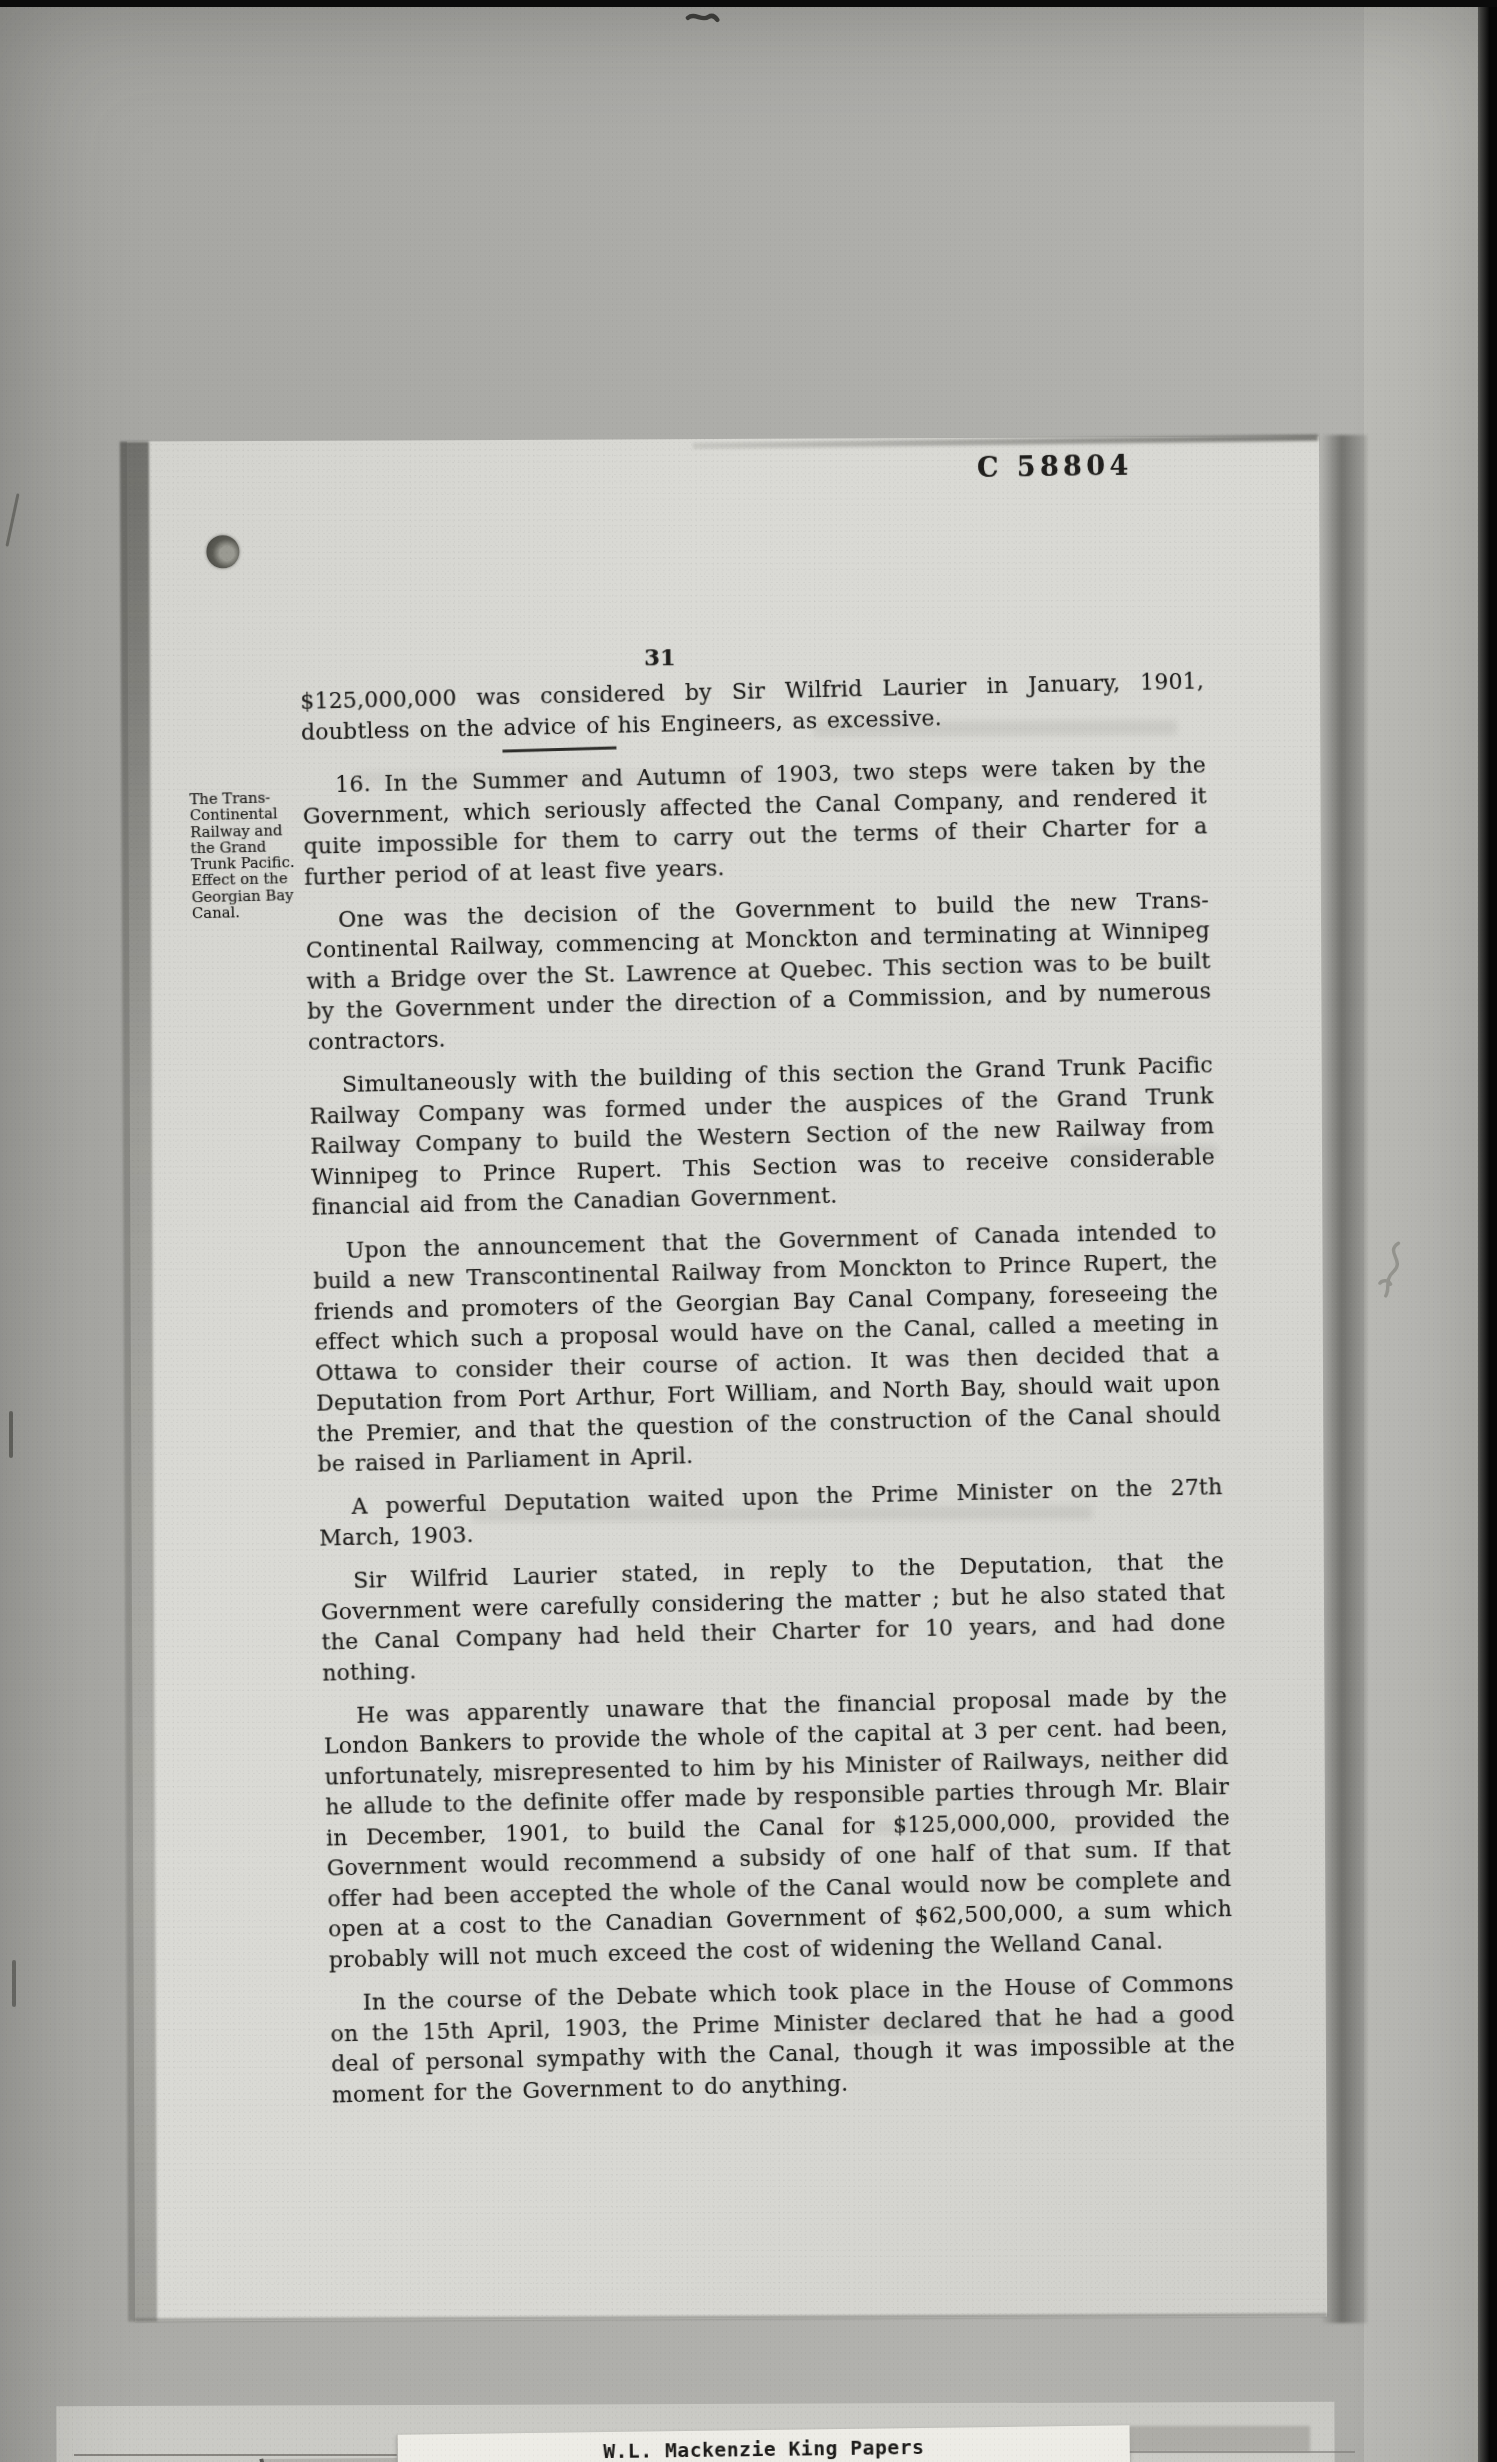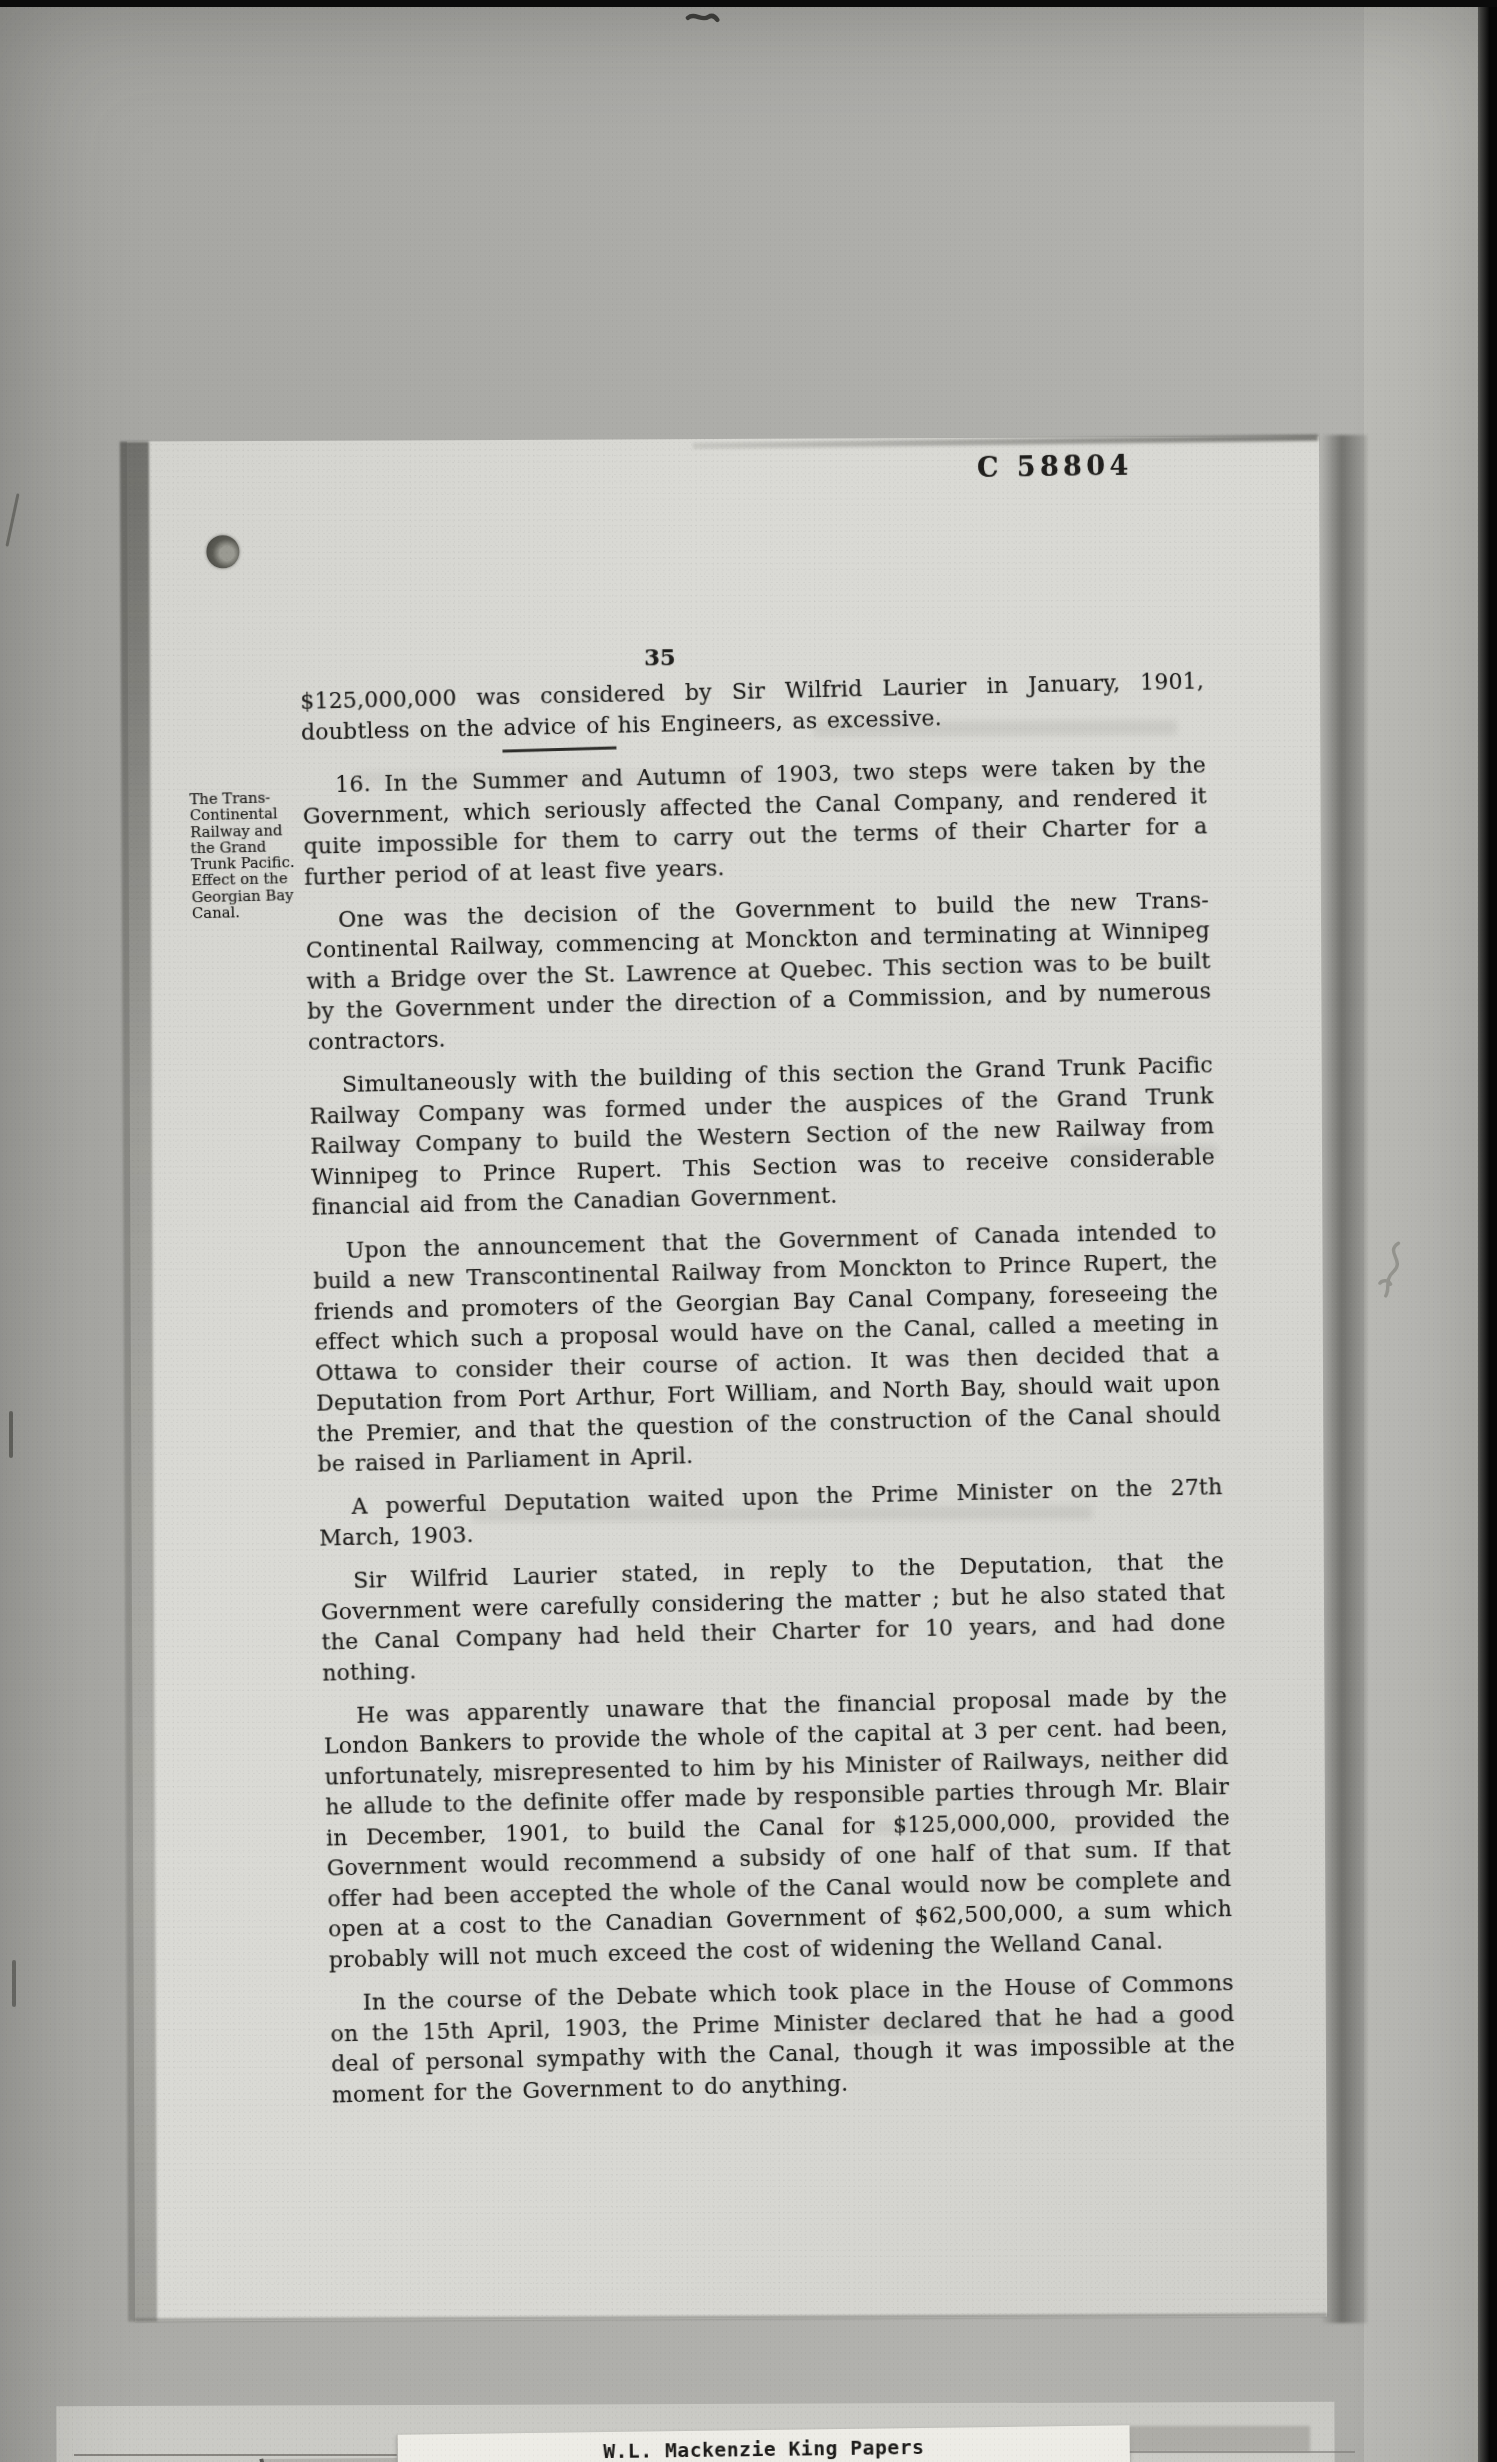--- a/index.html
+++ b/index.html
@@ -75,21 +75,21 @@
 
   <div class="lower-sheet"></div>
 
   <div class="page">
     <div class="binding-strip"></div>
     <div class="page-top-shadow"></div>
     <div class="page-bottom-shadow"></div>
     <div class="hole"></div>
 
     <div class="ref ink">C 58804</div>
-    <div class="pagenum ink">35</div>
+    <div class="pagenum ink">31</div>
     <div class="marginnote ink">The Trans-Continental Railway and the Grand Trunk Pacific. Effect on the Georgian Bay Canal.</div>
 
     <div class="typeblock ink">
       <p class="first">$125,000,000 was considered by Sir Wilfrid Laurier in January, 1901, doubtless on the advice of his Engineers, as excessive.</p>
       <div class="rule"></div>
       <p>16. In the Summer and Autumn of 1903, two steps were taken by the Government, which seriously affected the Canal Company, and rendered it quite impossible for them to carry out the terms of their Charter for a further period of at least five years.</p>
       <p>One was the decision of the Government to build the new Trans-Continental Railway, commencing at Monckton and terminating at Winnipeg with a Bridge over the St. Lawrence at Quebec. This section was to be built by the Government under the direction of a Commission, and by numerous contractors.</p>
       <p>Simultaneously with the building of this section the Grand Trunk Pacific Railway Company was formed under the auspices of the Grand Trunk Railway Company to build the Western Section of the new Railway from Winnipeg to Prince Rupert. This Section was to receive considerable financial aid from the Canadian Government.</p>
       <p>Upon the announcement that the Government of Canada intended to build a new Transcontinental Railway from Monckton to Prince Rupert, the friends and promoters of the Georgian Bay Canal Company, foreseeing the effect which such a proposal would have on the Canal, called a meeting in Ottawa to consider their course of action. It was then decided that a Deputation from Port Arthur, Fort William, and North Bay, should wait upon the Premier, and that the question of the construction of the Canal should be raised in Parliament in April.</p>
       <p>A powerful Deputation waited upon the Prime Minister on the 27th March, 1903.</p>

